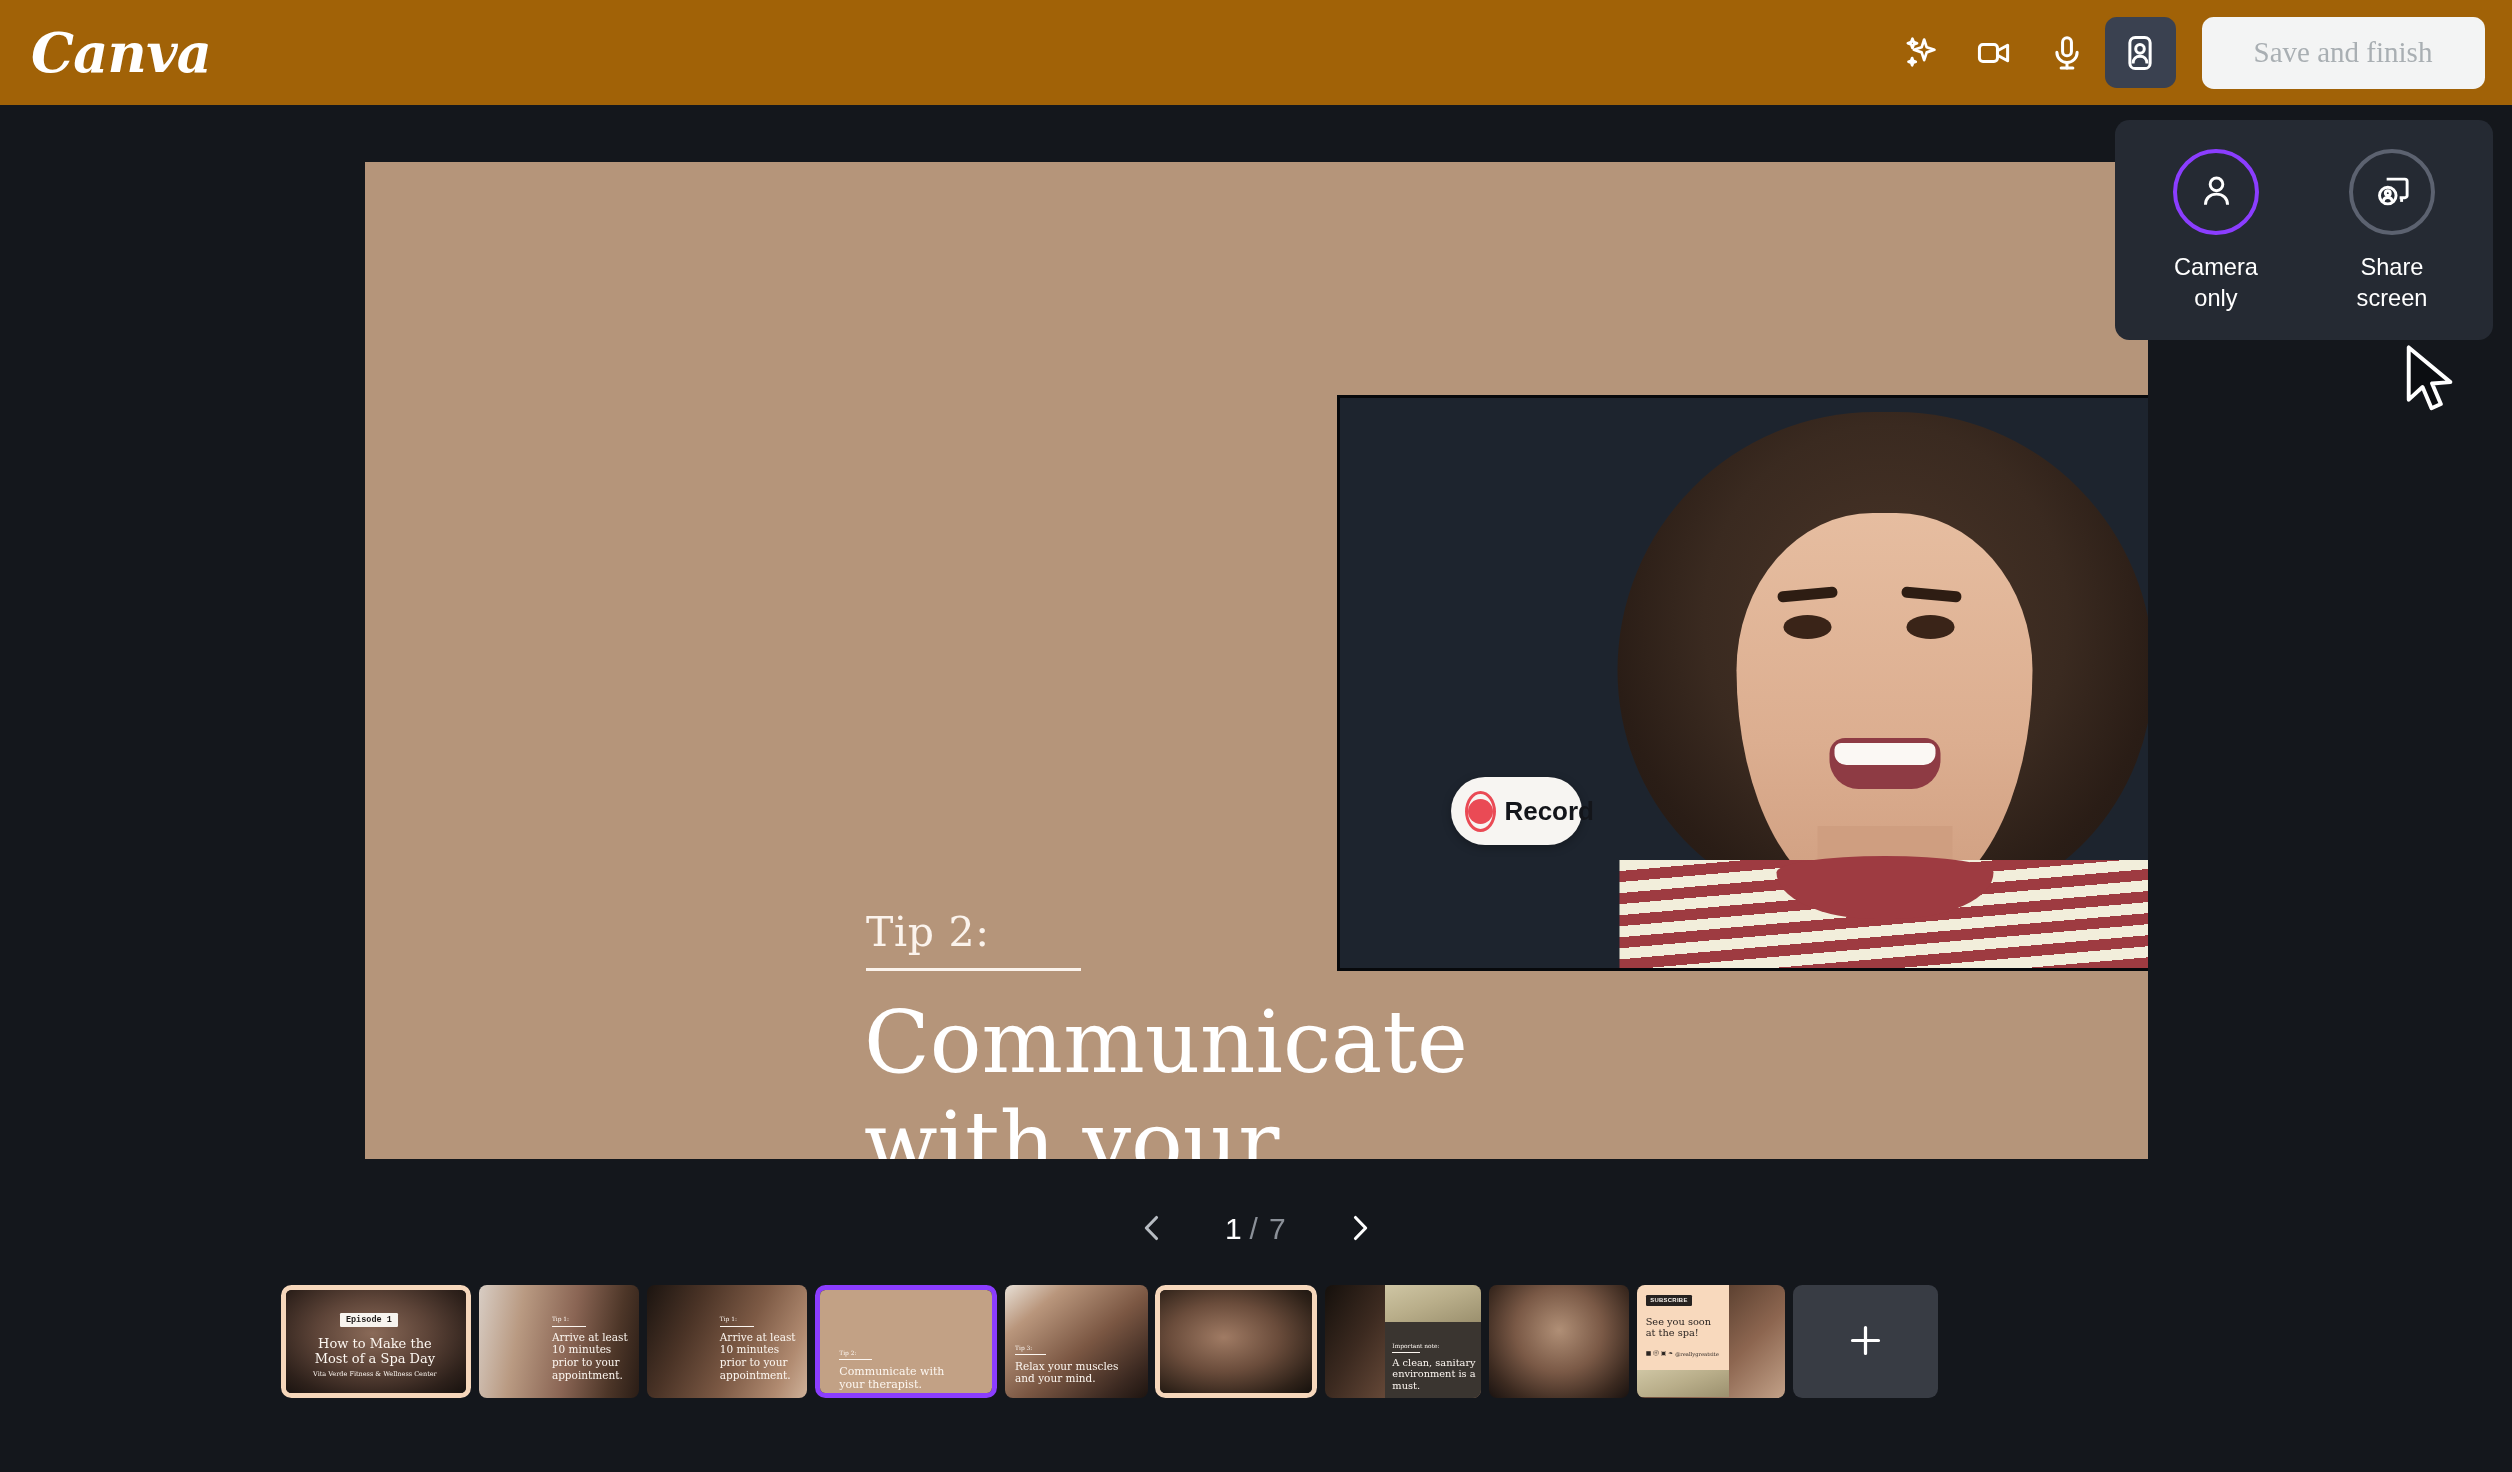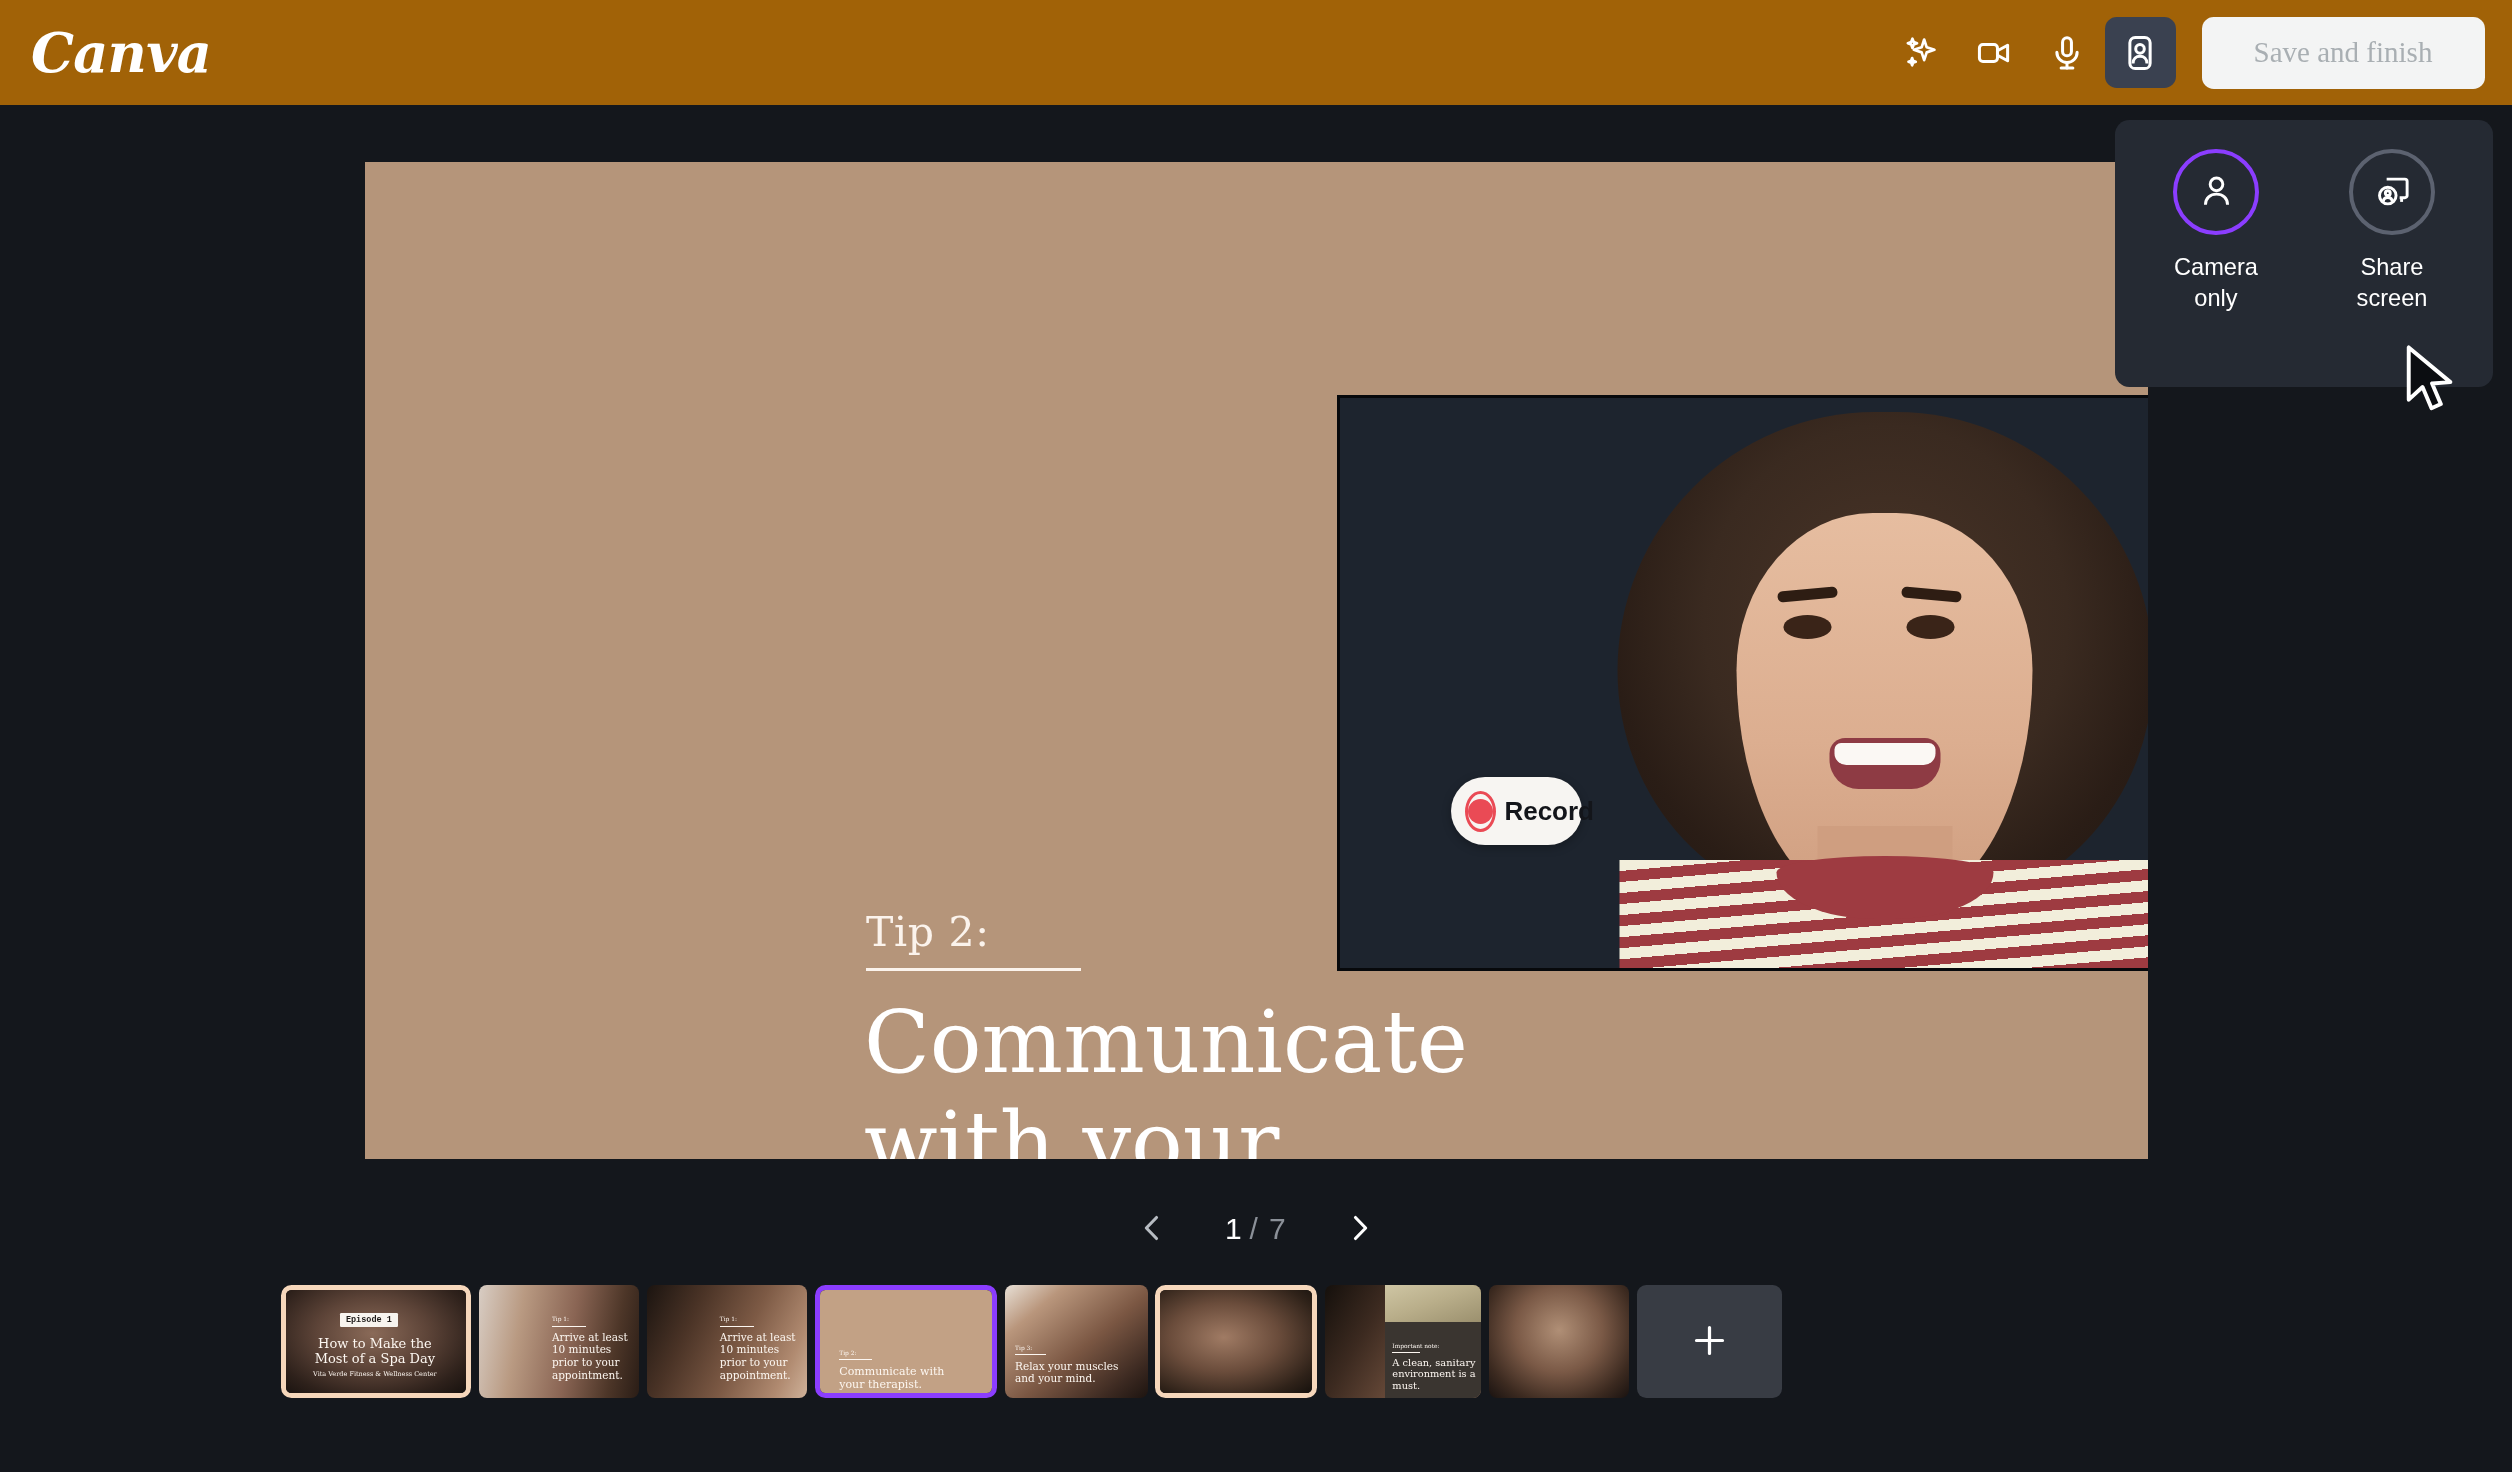--- a/index.html
+++ b/index.html
@@ -47,21 +47,21 @@
     border-radius: 11.8px;
     display: flex; align-items: center; justify-content: center;
     color: #a9afb3; font-size: 29px;
     cursor: default;
   }
 
   
   #camera-dropdown {
     position: absolute;
     left: 2115px; top: 120px;
-    width: 378px; height: 267px;
+    width: 378px; height: 220px;
     background: #252a33;
     border-radius: 14.4px;
     z-index: 60;
     display: flex; align-items: flex-start;
     justify-content: center;
     padding-top: 29px; gap: 52px;
   }
   .cam-option {
     width: 124px;
     display: flex; flex-direction: column;
@@ -477,20 +477,30 @@
       <div class="t-txt" style="left:67px;top:58px;font-size:5.9px;">Important note:</div>
       <div style="position:absolute;left:67px;top:67px;width:27.5px;height:0.7px;background:#fdf7f1;"></div>
       <div class="t-txt" style="left:67px;top:72px;width:85px;font-size:9.8px;">A clean, sanitary environment is a must.</div>
     </div>
   </div>
 
   <div class="thumb" style="width:140px">
     <div class="thumb-inner bg-massage7"></div>
   </div>
 
+  <div class="thumb" style="width:148px">
+    <div class="thumb-inner bg-massage8">
+      <div class="t-peach-panel" style="position:absolute;left:0;top:0;width:92px;height:85px;"></div>
+      <div class="t-flowers" style="position:absolute;left:0;top:85px;width:92px;height:27.5px;"></div>
+      <div class="t-txt" style="left:8.5px;top:10.5px;background:#262220;color:#f7f2ec;font-size:5.9px;font-weight:700;padding:2px 4.6px;border-radius:1.3px;letter-spacing:0.3px;font-family:'Liberation Sans',sans-serif;">SUBSCRIBE</div>
+      <div class="t-txt" style="left:8.5px;top:31px;width:75px;font-size:9.8px;color:#2b2522;">See you soon at the spa!</div>
+      <div class="t-txt" style="left:8.5px;top:65px;font-size:5.9px;color:#2b2522;">■ Ⓗ ▣ ❧</div>
+      <div class="t-txt" style="left:38px;top:66px;font-size:5.2px;color:#2b2522;">@reallygreatsite</div>
+    </div>
+  </div>
 
   <div id="add-slide-btn">
     <span>
       <svg width="41" height="41" viewBox="0 0 24 24" fill="none" stroke="#ffffff" stroke-width="1.9" stroke-linecap="round">
         <path d="M12 4.4 V19.6 M4.4 12 H19.6"></path>
       </svg>
     </span>
   </div>
 </div>
 

